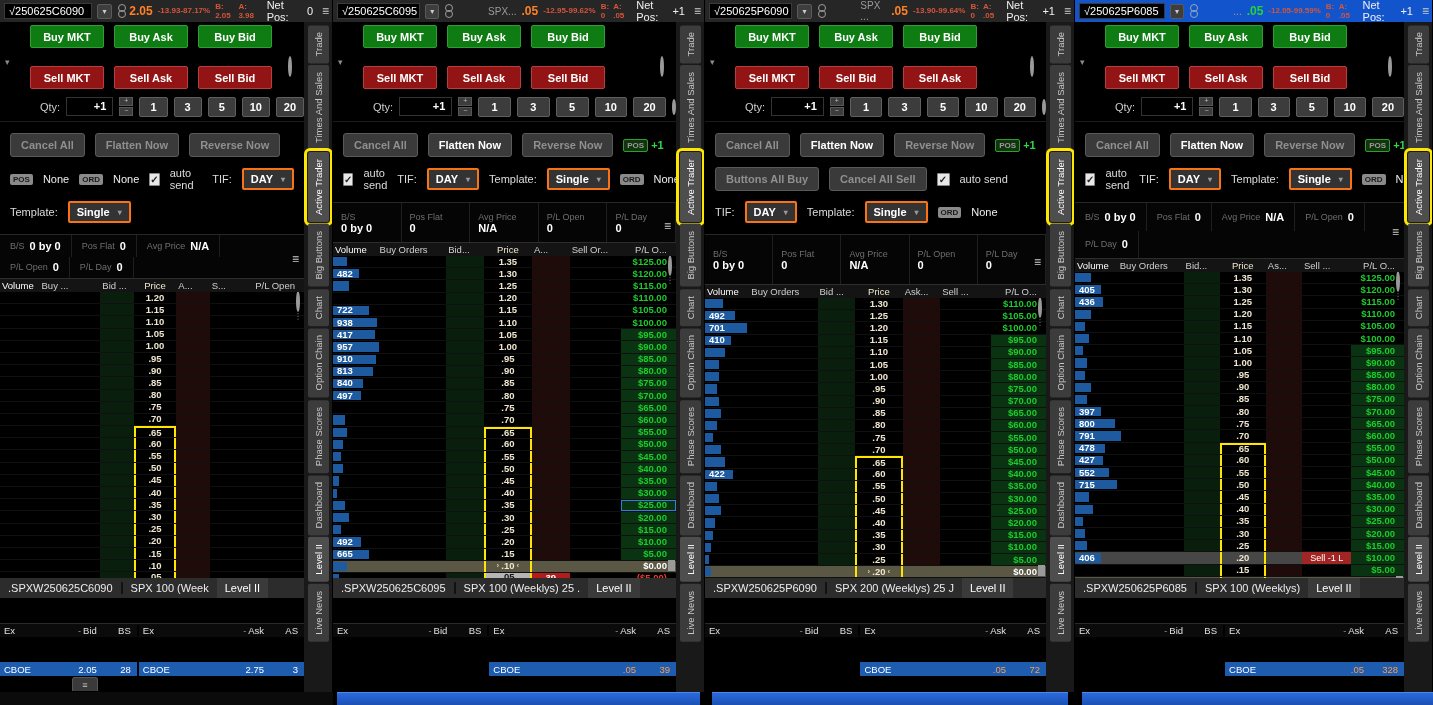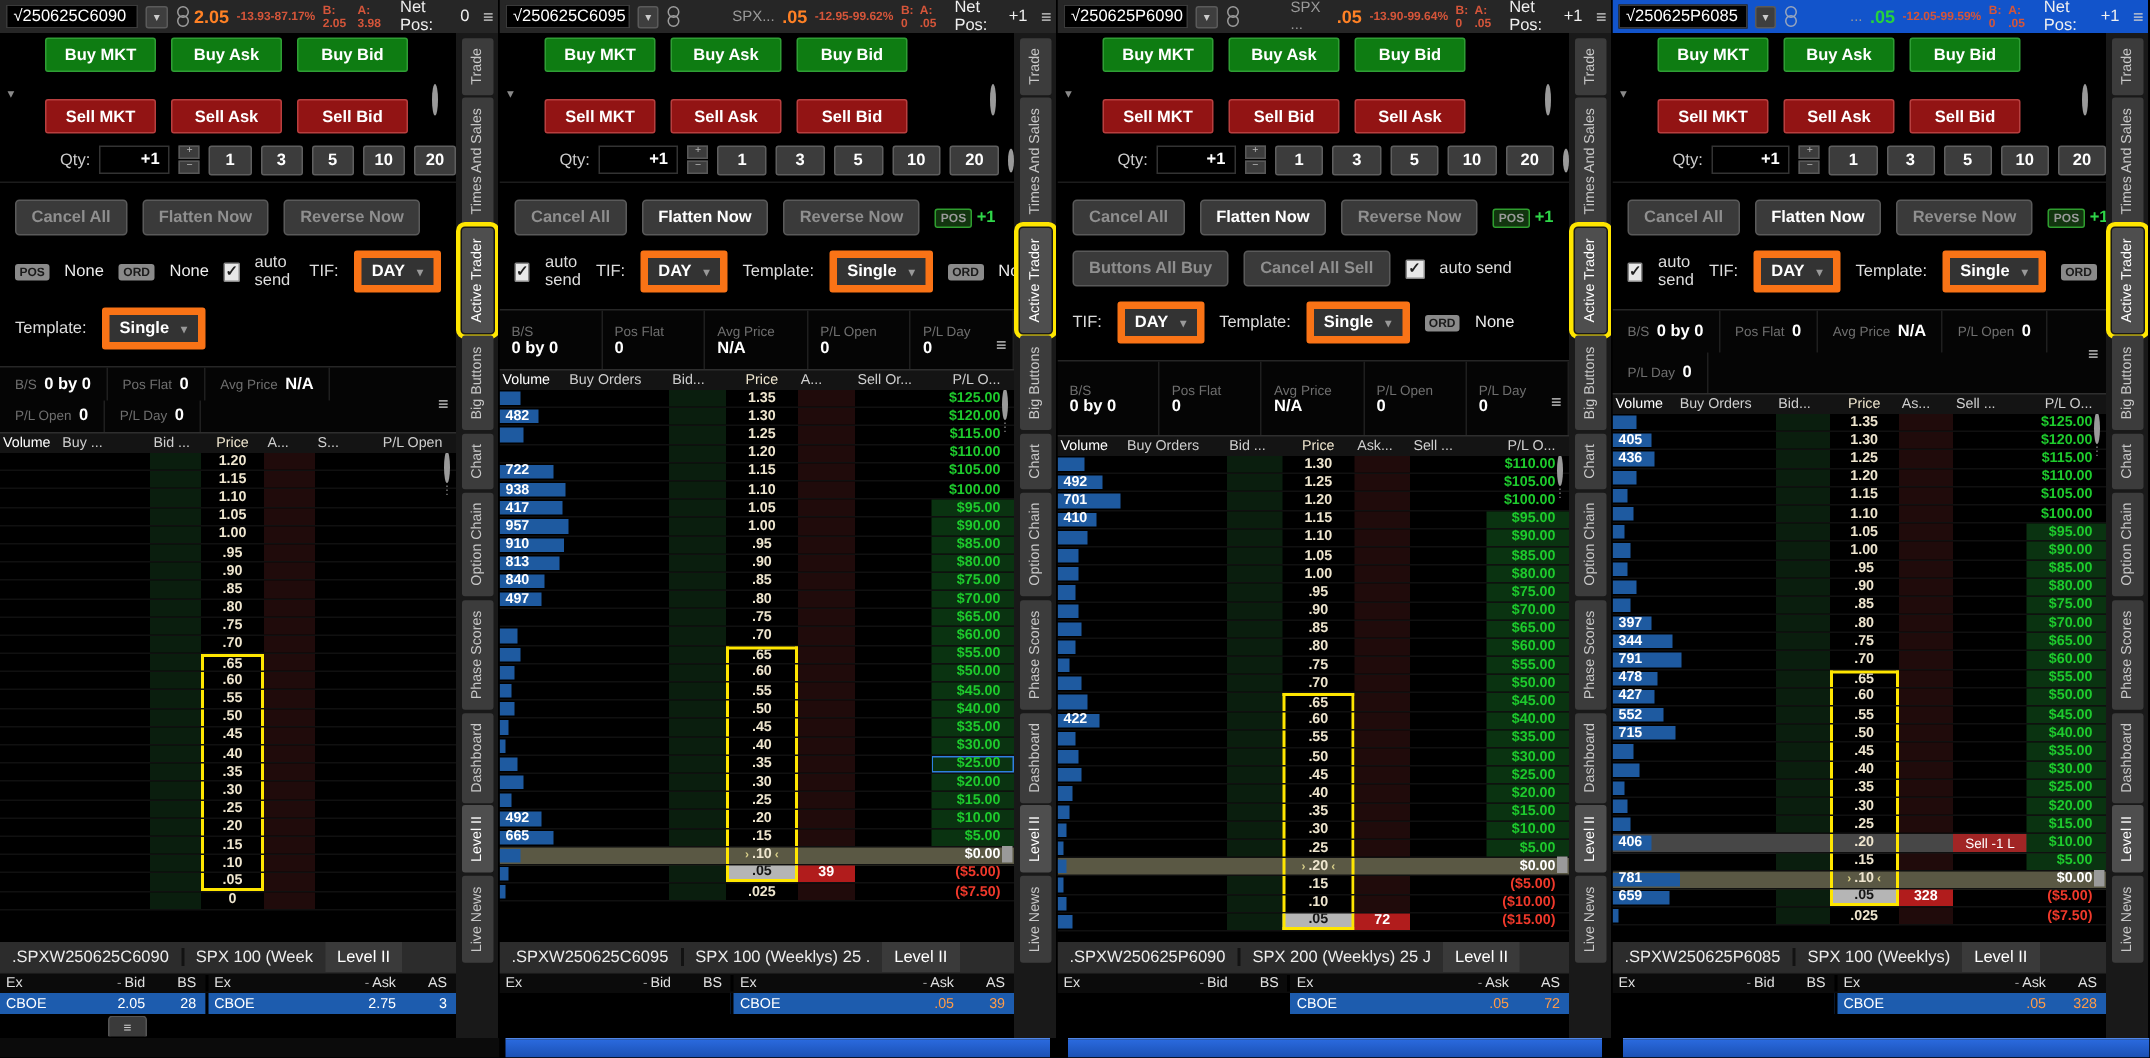--- a/index.html
+++ b/index.html
@@ -40,21 +40,21 @@
   .step{width:14px;height:9px;background:#3c3c3c;border:1px solid #585858;color:#bbb;font-size:7px;line-height:6px;text-align:center;}
   .preset{width:35px;height:20px;background:#3c3c3c;border:1px solid #5f5f5f;border-radius:2px;color:#fff;font-weight:bold;font-size:11px;display:flex;align-items:center;justify-content:center;}
   
   .ctrl{border-top:1px solid #1c1c1c;display:flex;flex-direction:column;justify-content:flex-start;padding:6px 0;}
   .crow{display:flex;align-items:center;gap:10px;padding:5px 10px;font-size:11px;color:#ddd;flex-wrap:nowrap;}
   .gbtn{background:#3a3a3a;border:1px solid #5a5a5a;border-radius:3px;padding:5px 10px;font-weight:bold;font-size:11px;color:#8f8f8f;white-space:nowrap;}
   .gbtn.en{color:#fff;}
   .badge{background:#8a8a8a;color:#1a1a1a;font-size:8px;font-weight:bold;padding:1px 3px;border-radius:2px;}
   .badge.on{background:#12350f;color:#9a9a9a;border:1px solid #2f9e2f;}
   .bval{color:#eee;} .bval.pos{color:#2fd649;font-weight:bold;}
-  .drop{background:#333;border:5px solid #f97316;border-radius:2px;padding:3px 7px;color:#fff;font-weight:bold;display:flex;gap:8px;align-items:center;font-size:11px;}
+  .drop{background:#333;border:2px solid #f97316;border-radius:2px;padding:3px 7px;color:#fff;font-weight:bold;display:flex;gap:8px;align-items:center;font-size:11px;}
   .caret{color:#999;font-size:8px;}
   .chk{width:13px;height:13px;background:#e8e8e8;border:1px solid #888;color:#222;font-size:10px;line-height:12px;text-align:center;font-weight:bold;border-radius:1px;}
   
   .stats{background:#050505;border-top:1px solid #262626;color:#6f6f6f;font-size:9px;display:flex;flex-direction:column;position:relative;}
   .srow{display:flex;flex:1;}
   .stat{display:flex;align-items:center;gap:5px;padding:1px 10px;border-right:1px solid #1f1f1f;white-space:nowrap;}
   .stat.stk{flex-direction:column;align-items:flex-start;gap:0;flex:1;justify-content:center;padding:1px 8px;}
   .sv{color:#fff;font-weight:bold;font-size:11px;}
   .stats .menuico{position:absolute;right:6px;top:40%;}
   
@@ -87,21 +87,21 @@
   .sellred{background:#a12525;color:#fff;font-size:9px;justify-content:center;}
   .mk{color:#d8cf8a;font-size:8px;padding:0 2px;}
   .yb-l{border-left:2px solid #ffe600;}
   .yb-r{border-right:2px solid #ffe600;}
   .yb-t{border-top:2px solid #ffe600;}
   .yb-b{border-bottom:2px solid #ffe600;}
   .licons{position:absolute;right:2px;top:1px;display:flex;flex-direction:column;align-items:center;gap:3px;z-index:4;}
   .licons .dots{color:#8a8a8a;font-size:8px;line-height:6px;}
   .sthumb{position:absolute;right:1px;width:7px;height:11px;background:#9a9a9a;z-index:4;}
   
-  .lfoot{flex:0 0 48px;display:flex;flex-direction:column;}
+  .lfoot{flex:0 0 48px;display:flex;flex-direction:column;gap:25px;}
   .f1{display:flex;background:#2c2c2c;flex:0 0 20px;align-items:center;font-size:11px;color:#ececec;}
   .f1a{padding:0 8px;border-right:2px solid #121212;white-space:nowrap;overflow:hidden;}
   .f1b{padding:0 8px;white-space:nowrap;overflow:hidden;}
   .f1c{padding:0 8px;background:#3a3a3a;height:100%;display:flex;align-items:center;white-space:nowrap;color:#fff;}
   .f2{display:flex;flex:0 0 14px;font-size:9.5px;color:#e0e0e0;background:#0b0b0b;border-top:1px solid #2a2a2a;align-items:center;}
   .f3{display:flex;flex:0 0 14px;font-size:9.5px;color:#fff;align-items:stretch;}
   .half{display:flex;align-items:center;}
   .half.l{flex:0 0 45%;}
   .half.r{flex:1;border-left:2px solid #000;}
   .half.on{background:#1d5cae;}
@@ -1830,21 +1830,21 @@
               <div class="c c-price">
                 <span>.80</span>
               </div>
               <div class="c c-ask"></div>
               <div class="c c-sell"></div>
               <div class="c c-pl pl-g">$70.00</div>
             </div>
             <div class="lrow">
               <div class="volbar" style="width: 40px;"></div>
               <div class="c c-vol">
-                <span class="voltxt">344</span>
+                <span class="voltxt">800</span>
               </div>
               <div class="c c-buy"></div>
               <div class="c c-bid"></div>
               <div class="c c-price">
                 <span>.75</span>
               </div>
               <div class="c c-ask"></div>
               <div class="c c-sell"></div>
               <div class="c c-pl pl-g">$65.00</div>
             </div>

